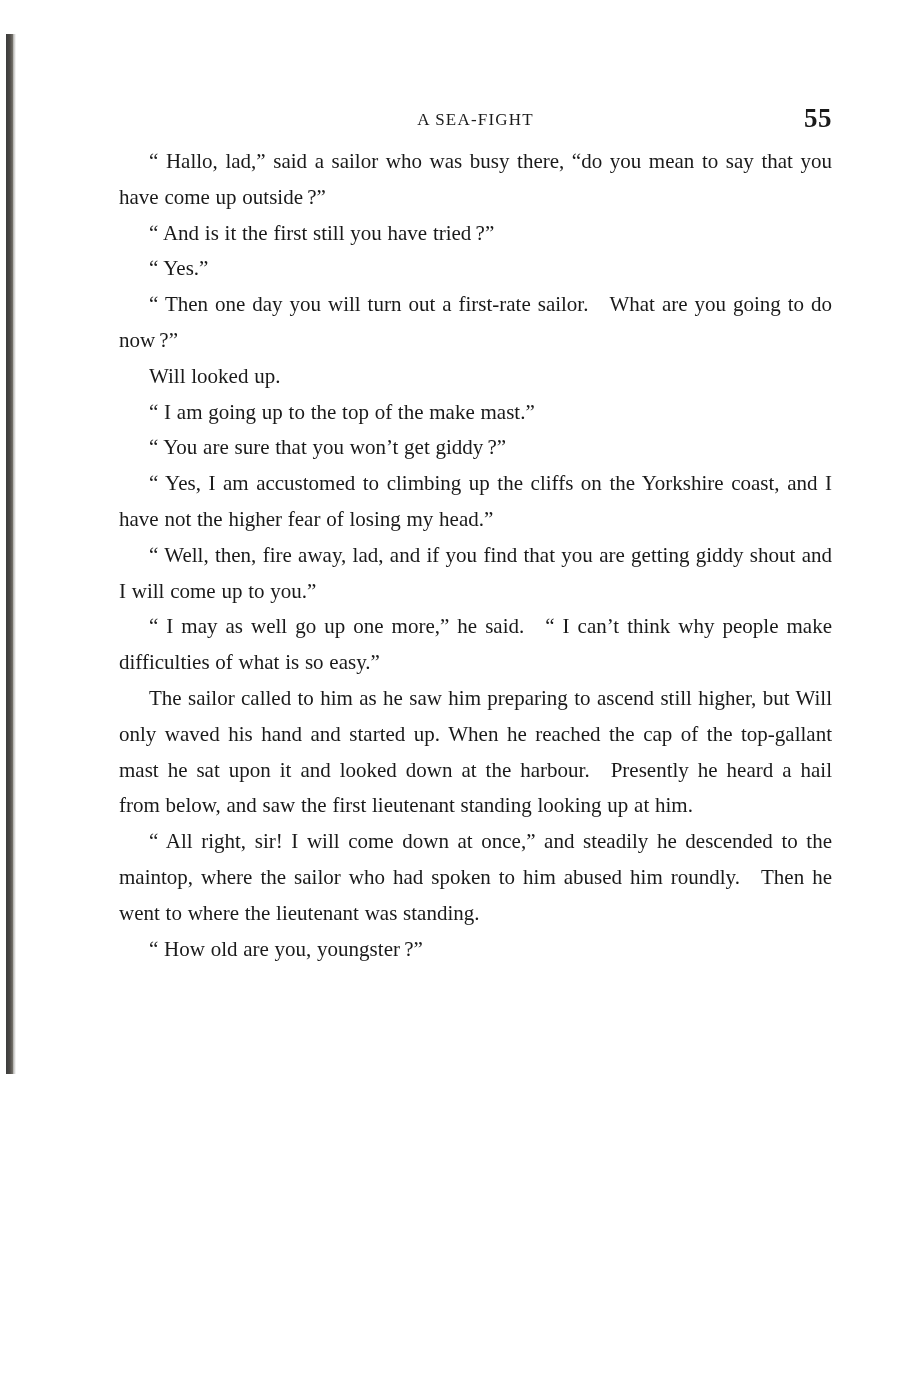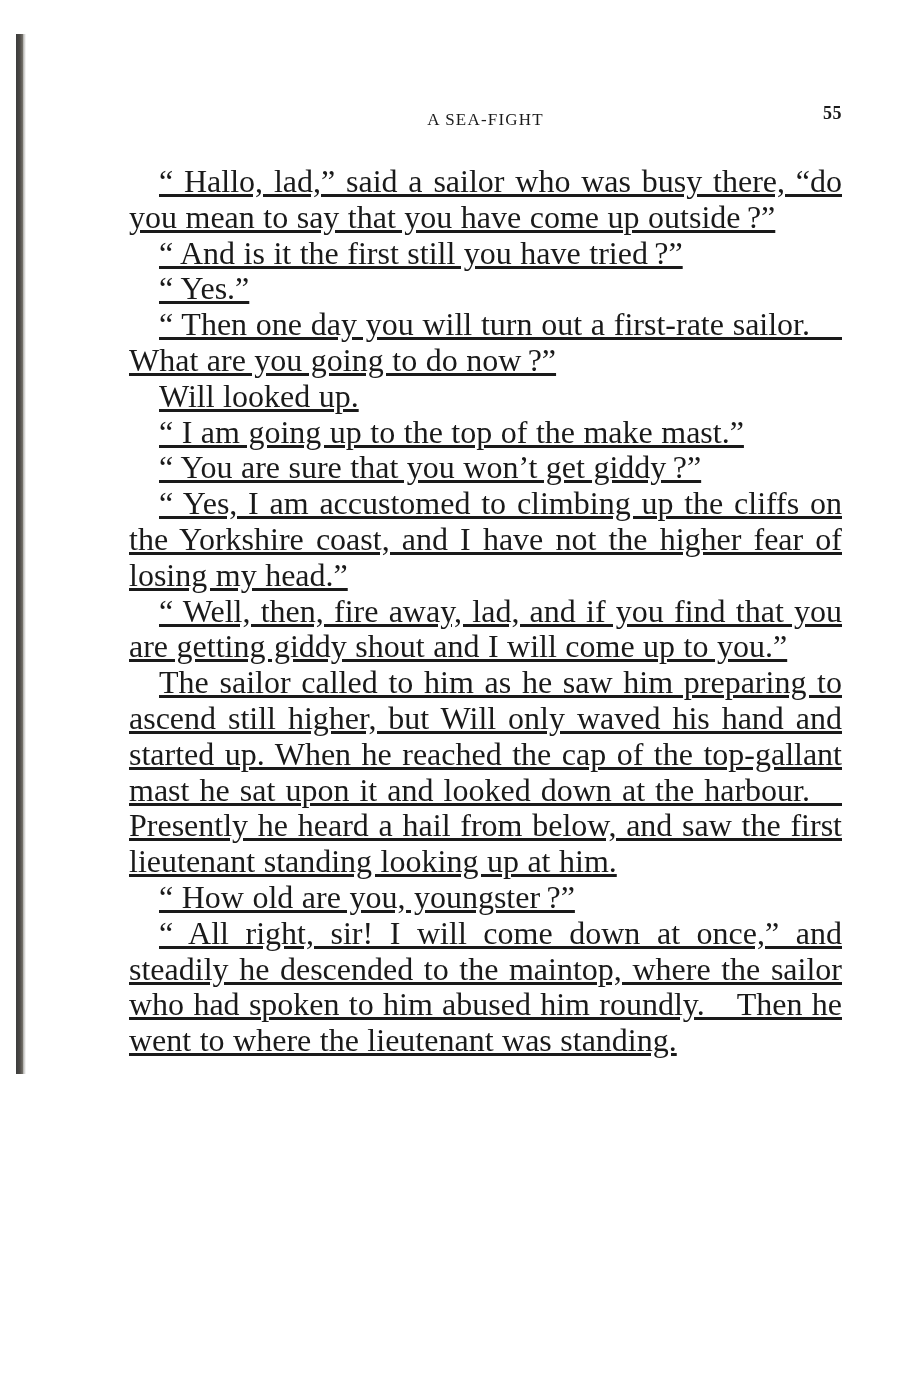--- a/index.html
+++ b/index.html
@@ -31,21 +31,21 @@
     position: absolute;
     left: 7px;
     top: 0;
     width: 3px;
     height: 100%;
     background: linear-gradient(to right, rgba(90,88,82,.55), rgba(255,255,255,0));
   }
 
   .page {
     position: absolute;
-    left: 10px;
+    left: 0;
     top: 0;
     width: 755px;
     height: 1381px;
   }
 
   .content {
     position: absolute;
     left: 119px;
     top: 110px;
     width: 713px;
@@ -62,33 +62,31 @@
     top: 0;
     font-size: 17px;
     letter-spacing: 1.2px;
     font-variant: small-caps;
     white-space: nowrap;
   }
   .page-number {
     position: absolute;
     right: 0;
     top: -7px;
-    font-size: 18px;
+    font-size: 27px;
     font-weight: 700;
     letter-spacing: 0.5px;
   }
 
   .body-text {
-    margin-top: 20px;
-    font-size: 32px;
+    font-size: 21px;
     line-height: 35.8px;
     text-align: justify;
     text-justify: inter-word;
     word-spacing: 0.5px;
-    text-decoration: underline;
   }
   .body-text p {
     margin: 0;
     text-indent: 30px;
   }
 </style>
 </head>
 <body>
 
 <div class="page">
@@ -105,19 +103,20 @@
     <div class="body-text">
       <p>“ Hallo, lad,” said a sailor who was busy there, “do you mean to say that you have come up outside ?”</p>
       <p>“ And is it the first still you have tried ?”</p>
       <p>“ Yes.”</p>
       <p>“ Then one day you will turn out a first-rate sailor. What are you going to do now ?”</p>
       <p>Will looked up.</p>
       <p>“ I am going up to the top of the make mast.”</p>
       <p>“ You are sure that you won’t get giddy ?”</p>
       <p>“ Yes, I am accustomed to climbing up the cliffs on the Yorkshire coast, and I have not the higher fear of losing my head.”</p>
       <p>“ Well, then, fire away, lad, and if you find that you are getting giddy shout and I will come up to you.”</p>
+      <p>“ I may as well go up one more,” he said. “ I can’t think why people make difficulties of what is so easy.”</p>
       <p>The sailor called to him as he saw him preparing to ascend still higher, but Will only waved his hand and started up. When he reached the cap of the top-gallant mast he sat upon it and looked down at the harbour. Presently he heard a hail from below, and saw the first lieutenant standing looking up at him.</p>
+      <p>“ All right, sir! I will come down at once,” and steadily he descended to the maintop, where the sailor who had spoken to him abused him roundly. Then he went to where the lieutenant was standing.</p>
       <p>“ How old are you, youngster ?”</p>
-      <p>“ All right, sir! I will come down at once,” and steadily he descended to the maintop, where the sailor who had spoken to him abused him roundly. Then he went to where the lieutenant was standing.</p>
     </div>
 
   </div>
 </div>
 
 </body></html>

